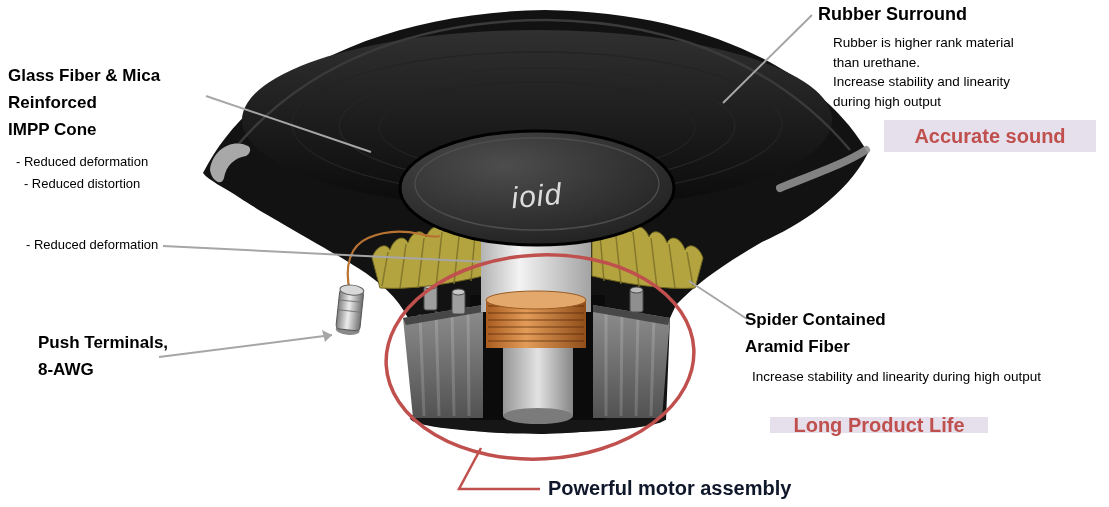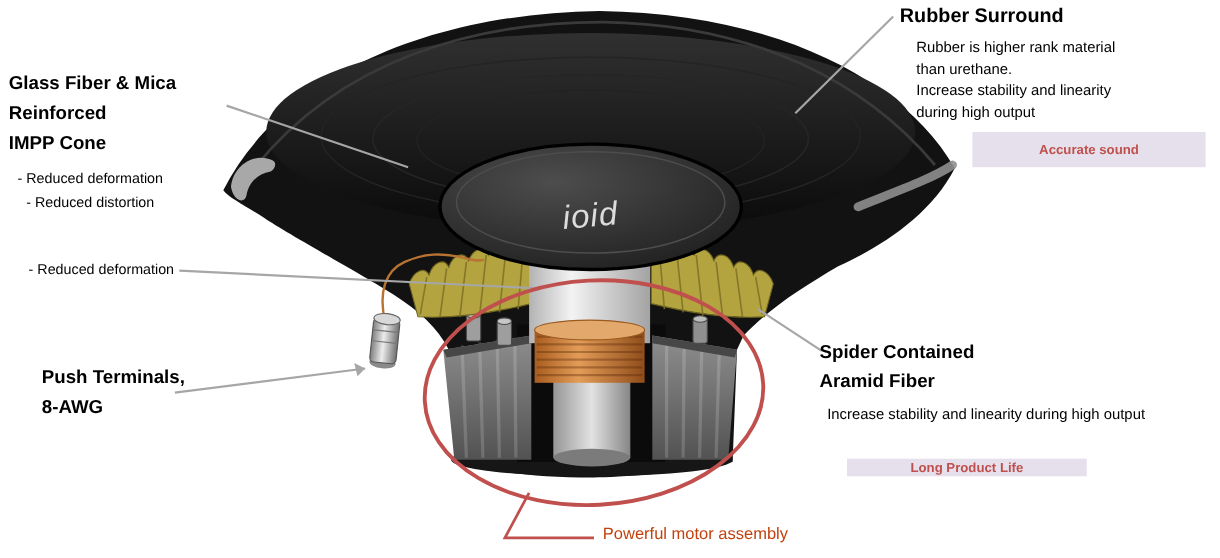--- a/index.html
+++ b/index.html
@@ -18,26 +18,26 @@
   .anno-cone .anno-points { margin-left:-4px; }
   .anno-buttress  { left:20px;  top:232px; }
   .anno-buttress .anno-points { margin-left:6px; margin-top:2px; }
   .anno-terminals { left:20px;  top:330px;margin-left:18px; }
   .anno-rubber    { left:818px; top:2px; }
   .anno-rubber .anno-desc { margin-left:15px; margin-top:6px; }
   .anno-spider    { left:745px; top:307px; }
   .anno-spider .anno-desc { margin-left:7px; margin-top:6px; width:300px; }
 
   .badge { position:absolute; background:#e6e0ec; color:#c0504d; font-weight:bold;
-           font-size:12px; display:flex; align-items:center; justify-content:center; }
+           font-size:20px; display:flex; align-items:center; justify-content:center; }
   .badge-accurate { left:884px; top:120px; width:212px; height:32px; }
   .badge-long     { left:770px; top:417px; width:218px; height:16px; }
 
-  .motor-label { position:absolute; left:548px; top:477px; color:#c2410c;
-                 font-weight:normal; font-size:15px; }
+  .motor-label { position:absolute; left:548px; top:477px; color:#0f172a;
+                 font-weight:bold; font-size:20px; }
 </style>
 </head>
 <body>
 
 <div class="stage">
 
   <svg class="art" width="1109" height="507" viewBox="0 0 1109 507">
     <defs>
       <linearGradient id="coneG" x1="0" y1="0" x2="0" y2="1">
         <stop offset="0" stop-color="#303030"></stop>

